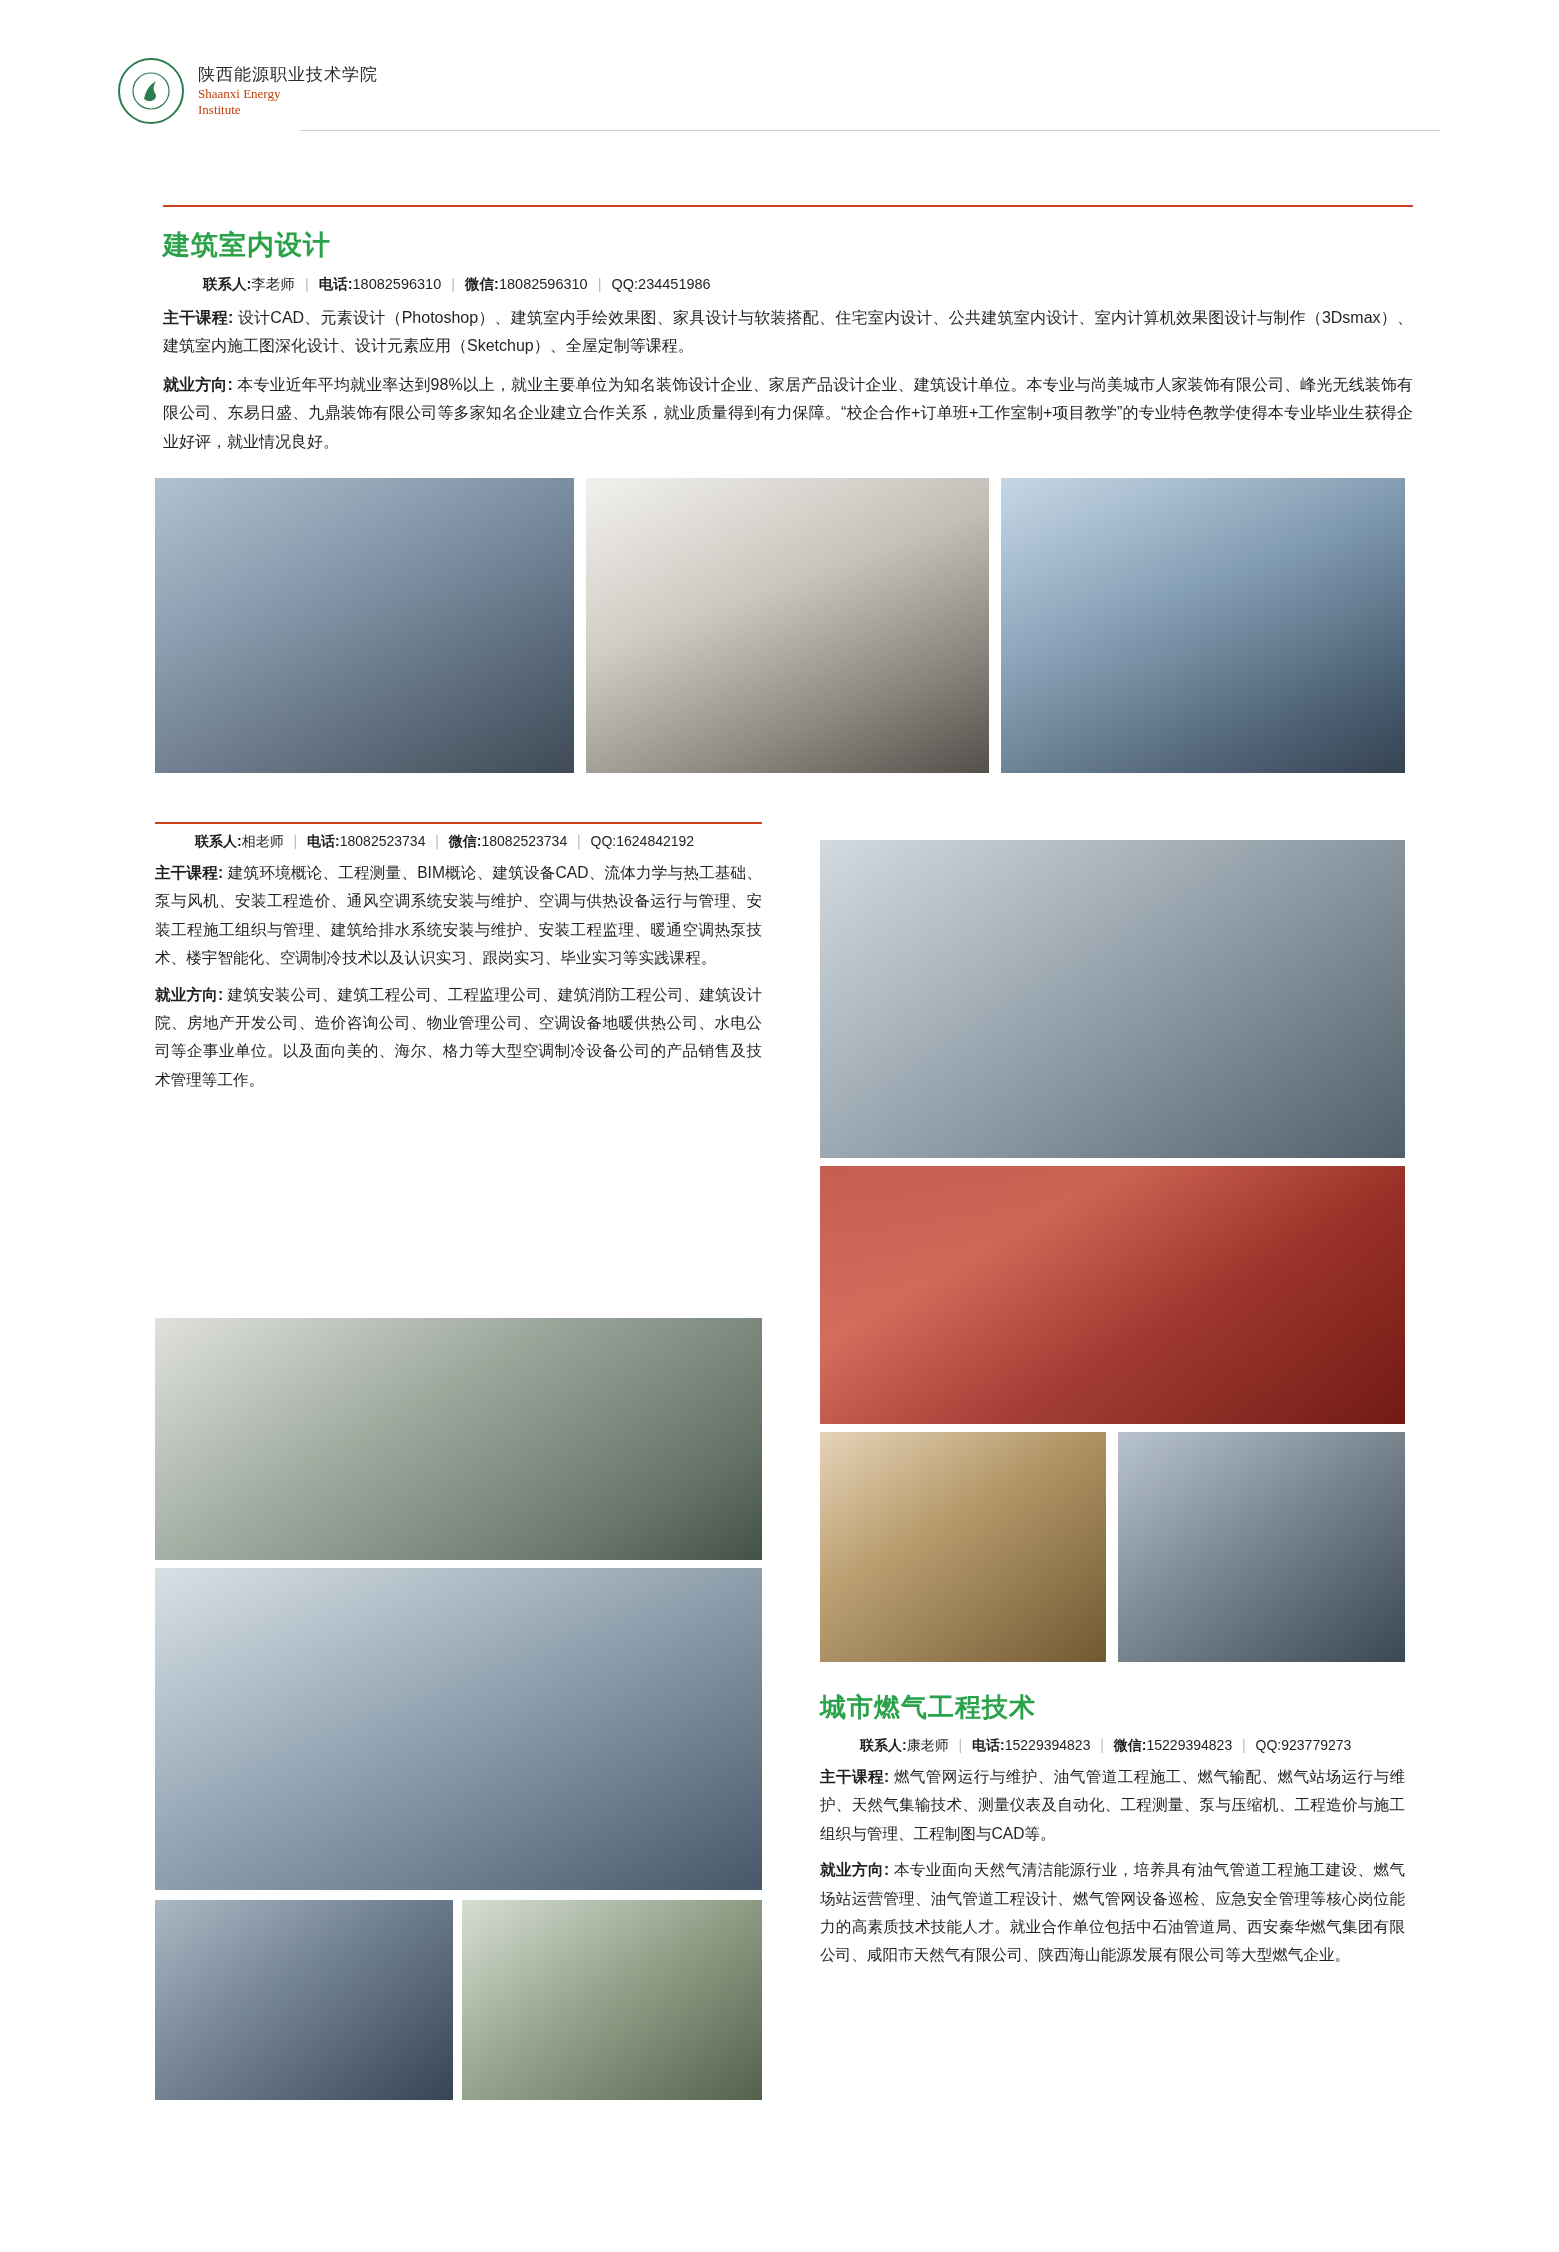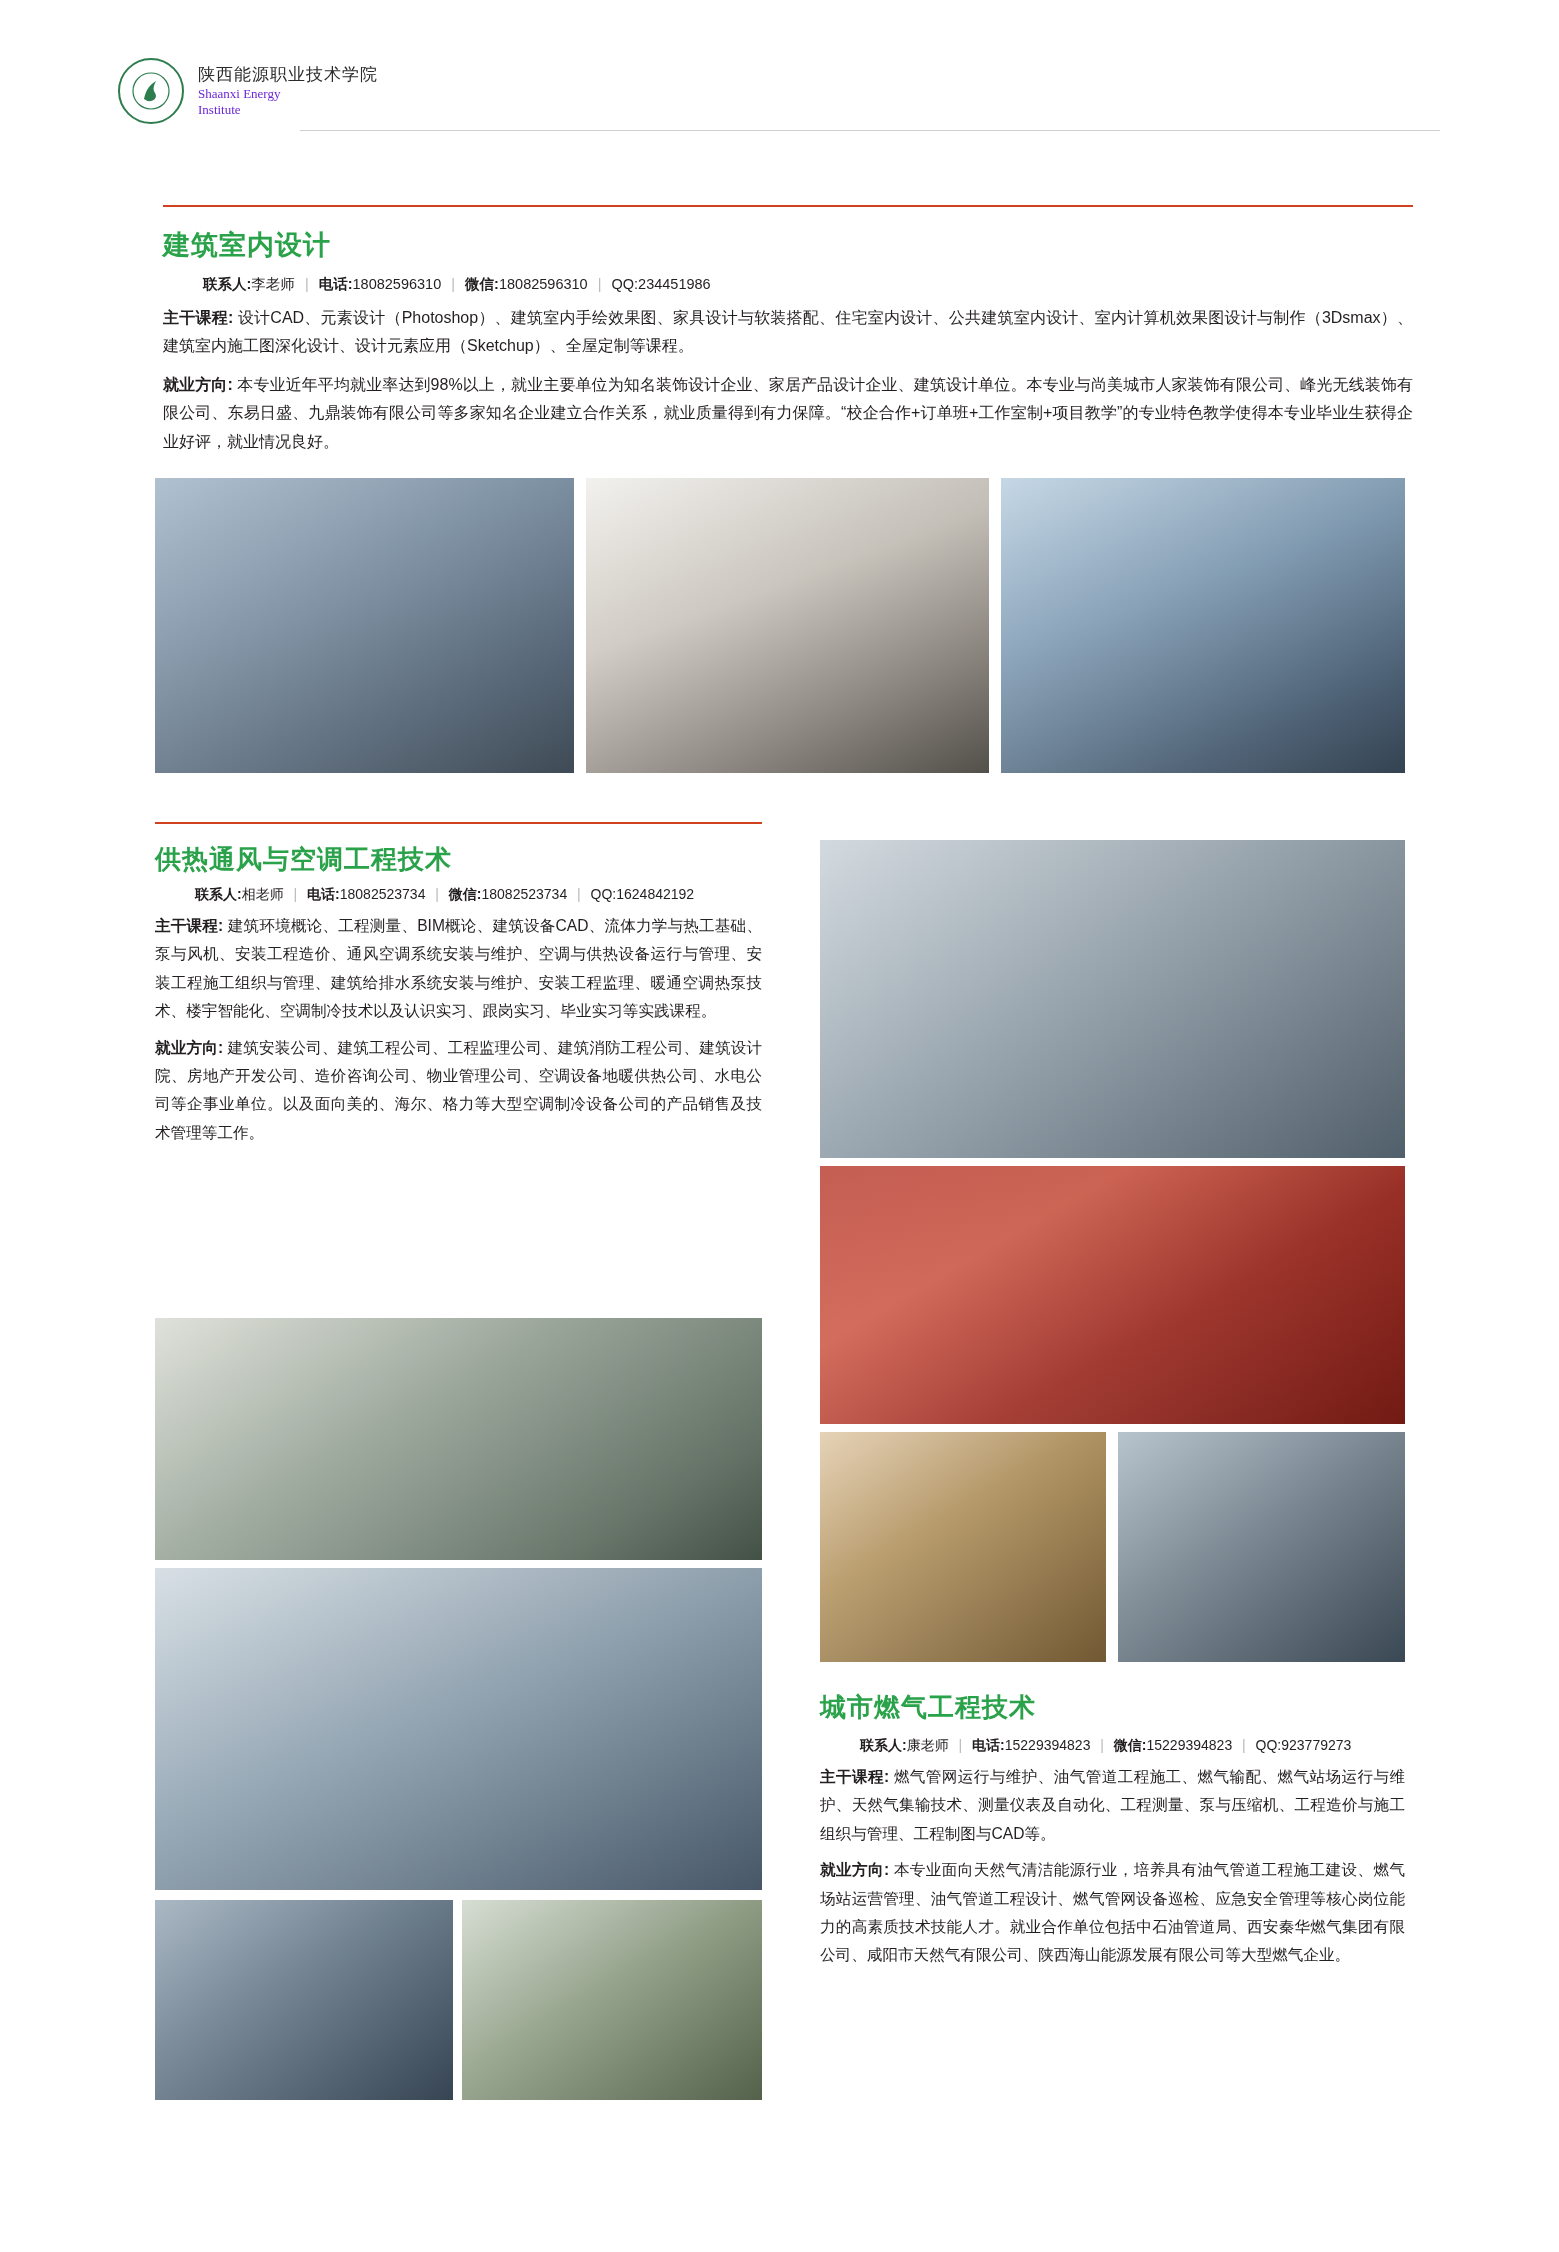--- a/index.html
+++ b/index.html
@@ -25,21 +25,21 @@
     border:2px solid #2e7d4f;
     display:flex;align-items:center;justify-content:center;
     color:#2e7d4f;font-size:34px;line-height:1;
     font-family:"DejaVu Serif",serif;
     background:#ffffff;
   }
   .logo-text .cn{
     font-size:17px;color:#2b2b2b;letter-spacing:1px;line-height:1.3;
   }
   .logo-text .en{
-    font-size:13px;color:#6d28d9;line-height:1.25;font-family:"Liberation Serif",serif;
+    font-size:13px;color:#c2410c;line-height:1.25;font-family:"Liberation Serif",serif;
   }
   .header-rule{
     position:absolute;left:300px;top:130px;width:1140px;height:1px;background:#cfcfcf;
   }
 
   
   .sect-rule{background:#d0411f;height:2px;}
   .sect-title{
     color:#2aa24a;font-weight:bold;letter-spacing:1px;
   }
@@ -151,21 +151,20 @@
   </div>
 
   <div class="s1-gallery">
     <span class="ph g1 p-a"></span>
     <span class="ph g2 p-b"></span>
     <span class="ph g3 p-c"></span>
   </div>
 
   <div class="s2">
     <div class="sect-rule"></div>
-    <div class="sect-title">供热通风与空调工程技术</div>
     <div class="contact">
       <b>联系人:</b><span>相老师</span>
       <span class="sep">|</span>
       <b>电话:</b><span>18082523734</span>
       <span class="sep">|</span>
       <b>微信:</b><span>18082523734</span>
       <span class="sep">|</span>
       <span>QQ:</span><span>1624842192</span>
     </div>
     <div class="body-txt">

